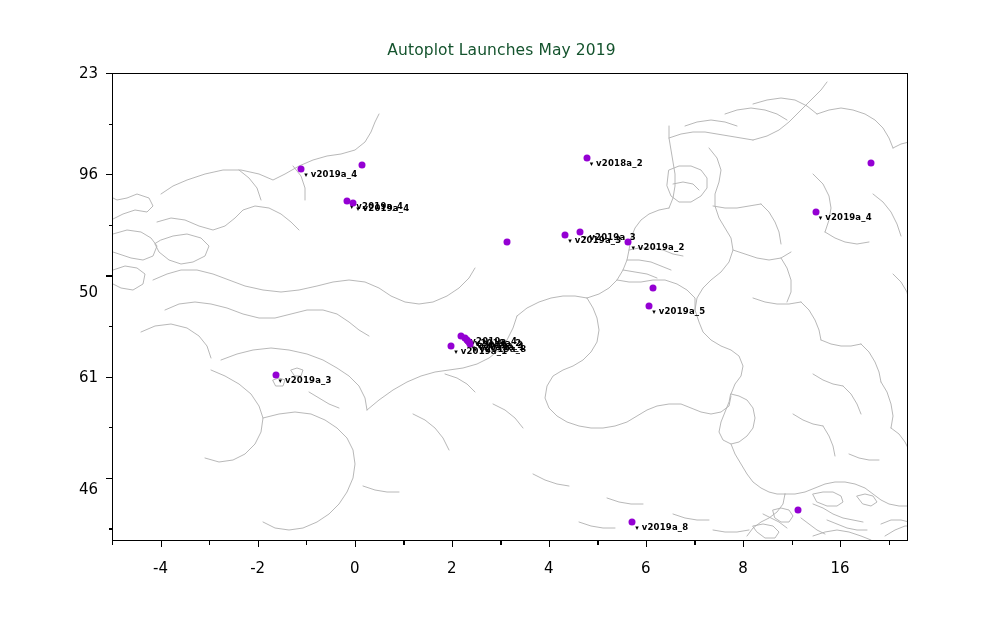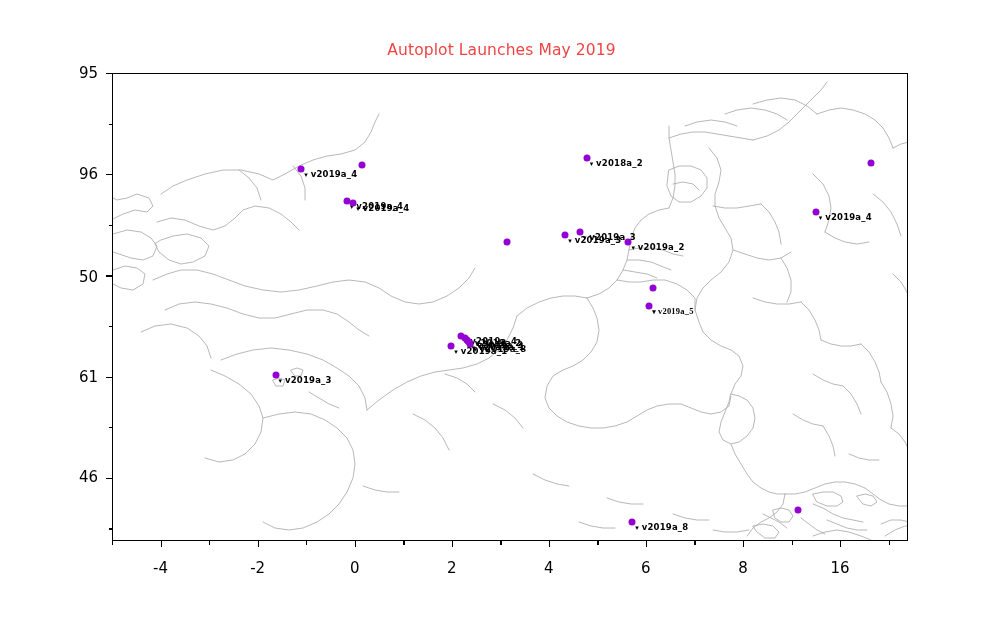--- a/index.html
+++ b/index.html
@@ -19,21 +19,21 @@
     height: 633px;
     background: #ffffff;
   }
   #chart-title {
     position: absolute;
     left: 0;
     top: 41px;
     width: 1003px;
     text-align: center;
     font-size: 15.5px;
-    color: #ef4444;
+    color: #14532d;
     letter-spacing: 0.1px;
     white-space: nowrap;
   }
   
   #plot-frame {
     position: absolute;
     left: 112px;
     top: 73px;
     width: 796px;
     height: 468px;
@@ -250,21 +250,21 @@
         <div class="pt" style="left: 452.361px; top: 160.891px; background: rgb(148, 0, 211);"></div>
         <div class="ptlabel" style="left: 455.361px; top: 165.891px;">v2019a_3</div>
         <div class="pt" style="left: 466.922px; top: 157.855px; background: rgb(148, 0, 211);"></div>
         <div class="ptlabel" style="left: 469.922px; top: 162.855px;">v2019a_3</div>
         <div class="pt" style="left: 473.717px; top: 84.493px; background: rgb(148, 0, 211);"></div>
         <div class="ptlabel" style="left: 476.717px; top: 89.493px;">v2018a_2</div>
         <div class="pt" style="left: 515.459px; top: 167.974px; background: rgb(148, 0, 211);"></div>
         <div class="ptlabel" style="left: 518.459px; top: 172.974px;">v2019a_2</div>
         <div class="pt" style="left: 539.727px; top: 213.509px; background: rgb(148, 0, 211);"></div>
         <div class="pt" style="left: 536.329px; top: 231.723px; background: rgb(148, 0, 211);"></div>
-        <div class="ptlabel" style="left: 539.329px; top: 236.723px; font-family: Liberation Serif, serif;">v2019a_5</div>
+        <div class="ptlabel" style="left: 539.329px; top: 236.723px;">v2019a_5</div>
         <div class="pt" style="left: 702.81px; top: 137.617px; background: rgb(148, 0, 211);"></div>
         <div class="ptlabel" style="left: 705.81px; top: 142.617px;">v2019a_4</div>
         <div class="pt" style="left: 758.141px; top: 88.5405px; background: rgb(148, 0, 211);"></div>
         <div class="pt" style="left: 685.337px; top: 436.125px; background: rgb(148, 0, 211);"></div>
         <div class="pt" style="left: 519.341px; top: 447.762px; background: rgb(148, 0, 211);"></div>
         <div class="ptlabel" style="left: 522.341px; top: 452.762px;">v2019a_8</div>
       </div>
   </div>
 
   <div id="ticks-layer">
@@ -287,28 +287,28 @@
       <div class="tick tick-x minor" style="left: 112px;"></div>
       <div class="tick tick-x minor" style="left: 209.073px;"></div>
       <div class="tick tick-x minor" style="left: 306.146px;"></div>
       <div class="tick tick-x minor" style="left: 403.22px;"></div>
       <div class="tick tick-x minor" style="left: 500.293px;"></div>
       <div class="tick tick-x minor" style="left: 597.366px;"></div>
       <div class="tick tick-x minor" style="left: 694.439px;"></div>
       <div class="tick tick-x minor" style="left: 791.512px;"></div>
       <div class="tick tick-x minor" style="left: 888.585px;"></div>
       <div class="tick tick-y" style="top: 477.757px;"></div>
-      <div class="ticklabel ticklabel-y" style="top: 477px;">46</div>
+      <div class="ticklabel ticklabel-y" style="top: 489px;">46</div>
       <div class="tick tick-y" style="top: 376.568px;"></div>
       <div class="ticklabel ticklabel-y" style="top: 376.568px;">61</div>
       <div class="tick tick-y" style="top: 275.378px;"></div>
-      <div class="ticklabel ticklabel-y" style="top: 277px;">50</div>
+      <div class="ticklabel ticklabel-y" style="top: 292px;">50</div>
       <div class="tick tick-y" style="top: 174.189px;"></div>
       <div class="ticklabel ticklabel-y" style="top: 174.189px;">96</div>
       <div class="tick tick-y" style="top: 73px;"></div>
-      <div class="ticklabel ticklabel-y" style="top: 73px;">95</div>
+      <div class="ticklabel ticklabel-y" style="top: 73px;">23</div>
       <div class="tick tick-y minor" style="top: 528.351px;"></div>
       <div class="tick tick-y minor" style="top: 427.162px;"></div>
       <div class="tick tick-y minor" style="top: 325.973px;"></div>
       <div class="tick tick-y minor" style="top: 224.784px;"></div>
       <div class="tick tick-y minor" style="top: 123.595px;"></div>
     </div>
 </div>
 
 </body></html>

